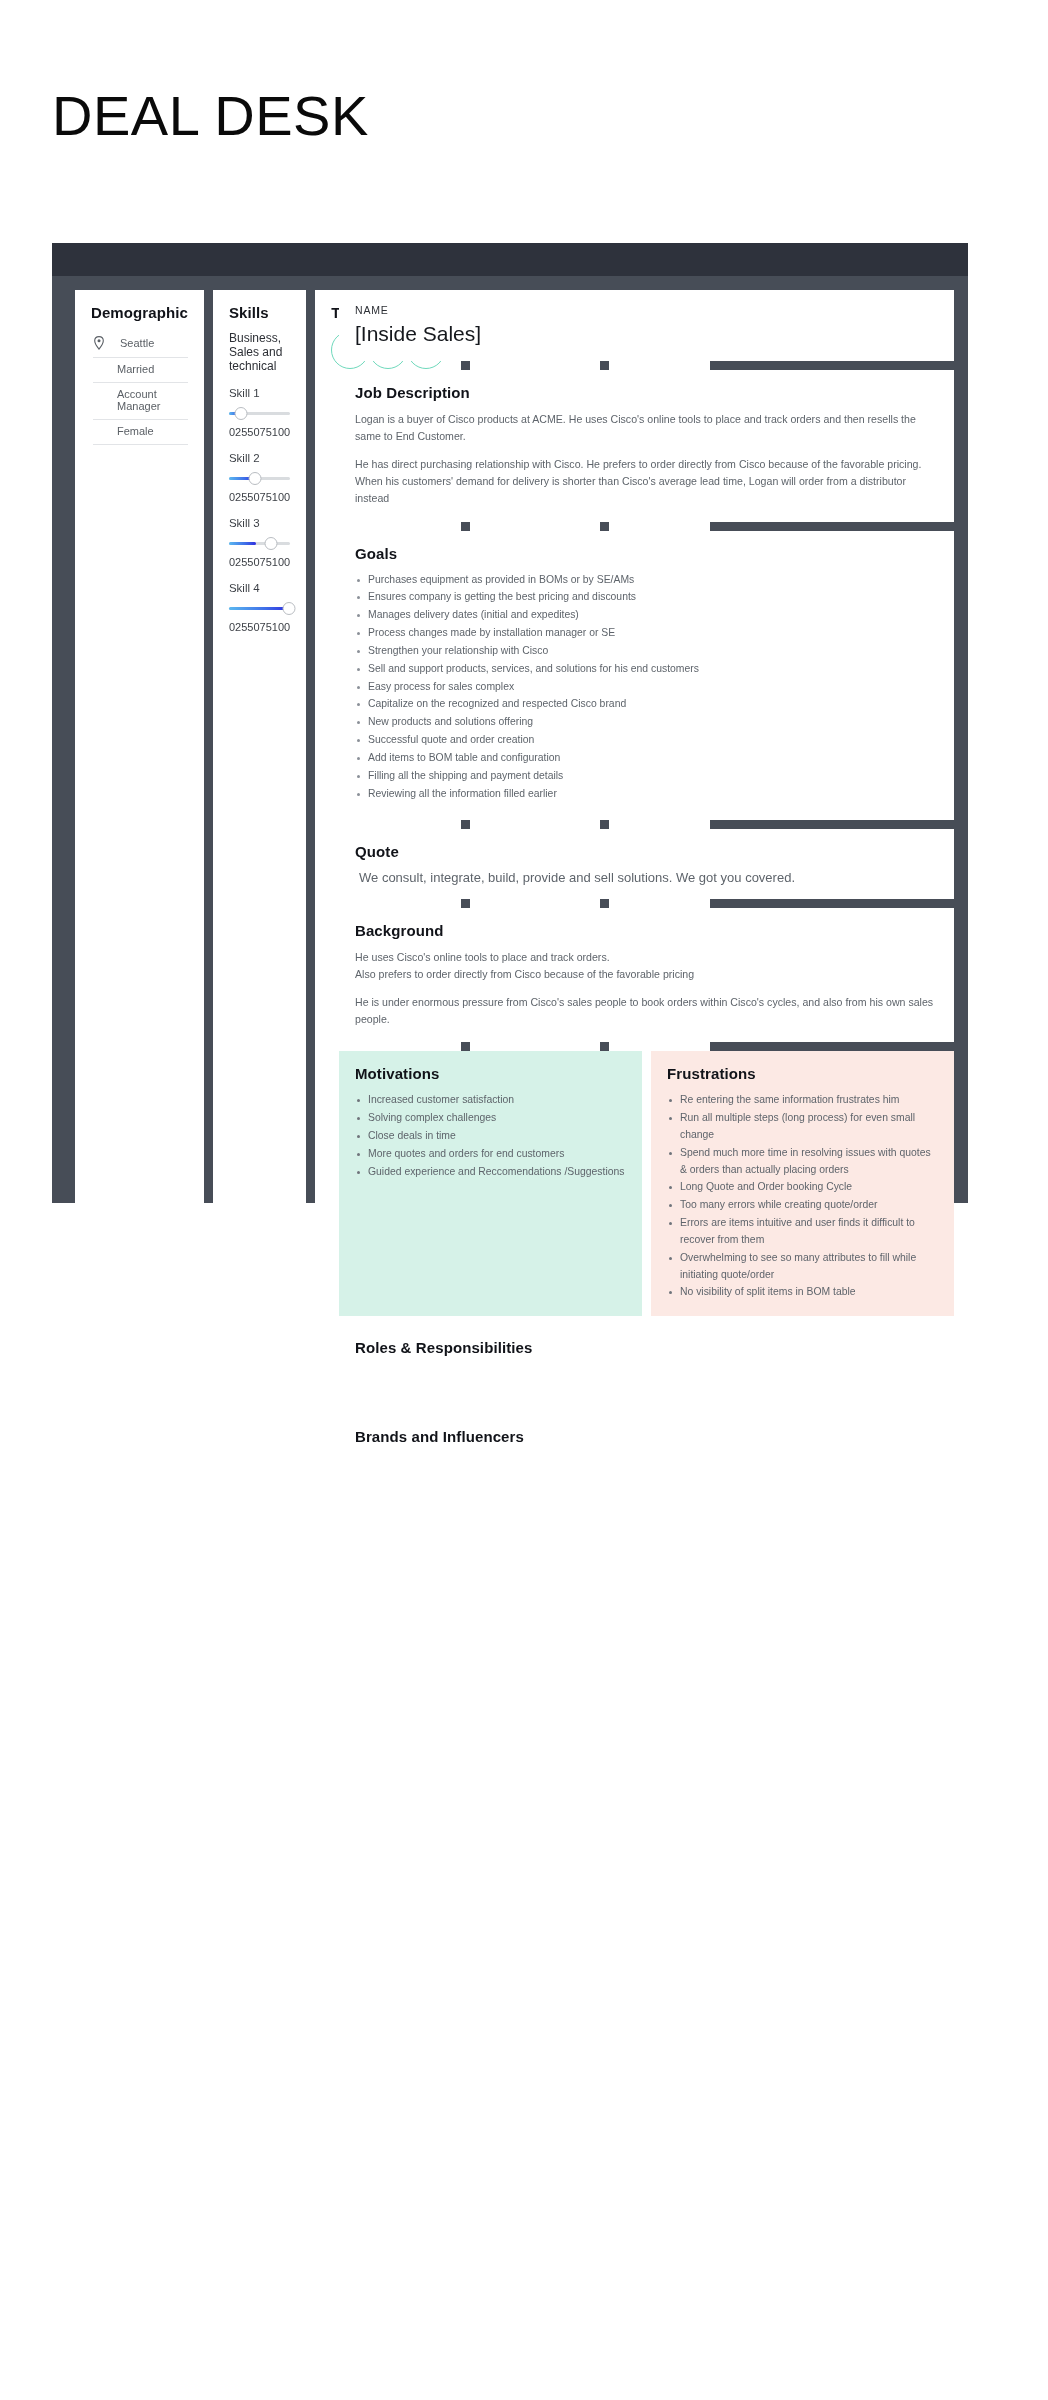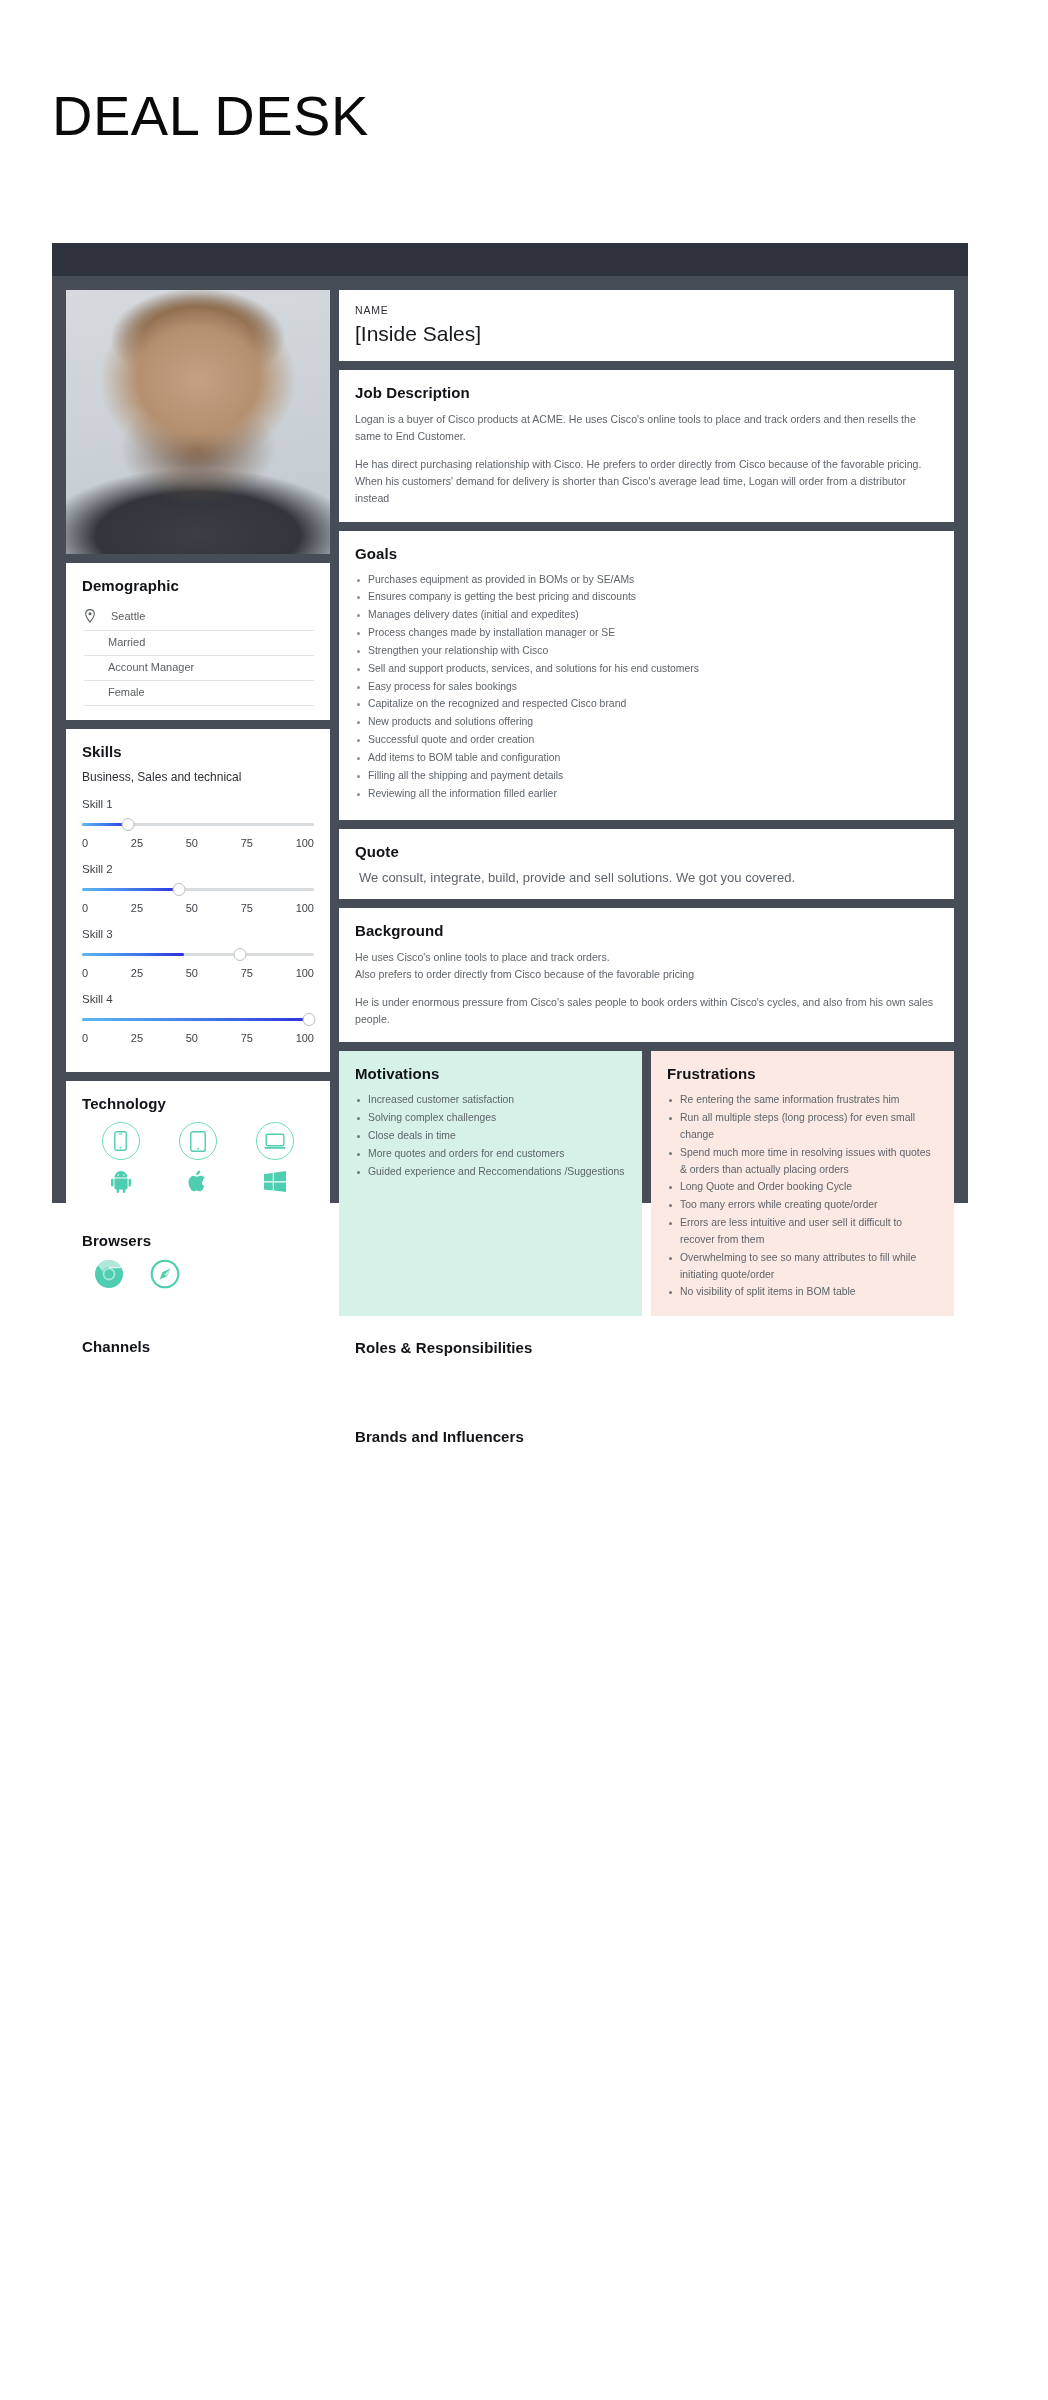--- a/index.html
+++ b/index.html
@@ -53,21 +53,21 @@
     font-weight: 700;
     color: #111319;
     letter-spacing: 0.1px;
     margin-bottom: 10px;
   }
 
   
   .col-left {
     width: 264px;
     display: flex;
-    flex-direction: column;
+    flex-direction: row;
     gap: 9px;
     flex: 0 0 264px;
   }
   .photo {
     width: 100%;
     height: 264px;
     background:
       radial-gradient(ellipse 60% 52% at 50% 34%, #c3a183 0%, #b4906f 38%, rgba(180,144,111,0) 62%),
       radial-gradient(ellipse 46% 26% at 50% 18%, #8a6a4c 0%, #7b5c40 45%, rgba(123,92,64,0) 72%),
       radial-gradient(ellipse 42% 30% at 50% 60%, #6e5340 0%, rgba(110,83,64,0) 70%),
@@ -389,21 +389,21 @@
 
         <div class="card card-goals">
           <h3>Goals</h3>
           <ul class="bullets">
             <li>Purchases equipment as provided in BOMs or by SE/AMs</li>
             <li>Ensures company is getting the best pricing and discounts</li>
             <li>Manages delivery dates (initial and expedites)</li>
             <li>Process changes made by installation manager or SE</li>
             <li>Strengthen your relationship with Cisco</li>
             <li>Sell and support products, services, and solutions for his end customers</li>
-            <li>Easy process for sales bookings</li>
+            <li>Easy process for sales complex</li>
             <li>Capitalize on the recognized and respected Cisco brand</li>
             <li>New products and solutions offering</li>
             <li>Successful quote and order creation</li>
             <li>Add items to BOM table and configuration</li>
             <li>Filling all the shipping and payment details</li>
             <li>Reviewing all the information filled earlier</li>
           </ul>
         </div>
 
         <div class="card card-quote">
@@ -432,21 +432,21 @@
             </ul>
           </div>
           <div class="card card-frustrations">
             <h3>Frustrations</h3>
             <ul class="bullets">
               <li>Re entering the same information frustrates him</li>
               <li>Run all multiple steps (long process) for even small change</li>
               <li>Spend much more time in resolving issues with quotes &amp; orders than actually placing orders</li>
               <li>Long Quote and Order booking Cycle</li>
               <li>Too many errors while creating quote/order</li>
-              <li>Errors are less intuitive and user sell it difficult to recover from them</li>
+              <li>Errors are items intuitive and user finds it difficult to recover from them</li>
               <li>Overwhelming to see so many attributes to fill while initiating quote/order</li>
               <li>No visibility of split items in BOM table</li>
             </ul>
           </div>
         </div>
 
         <div class="card card-roles">
           <h3>Roles &amp; Responsibilities</h3>
         </div>
 

